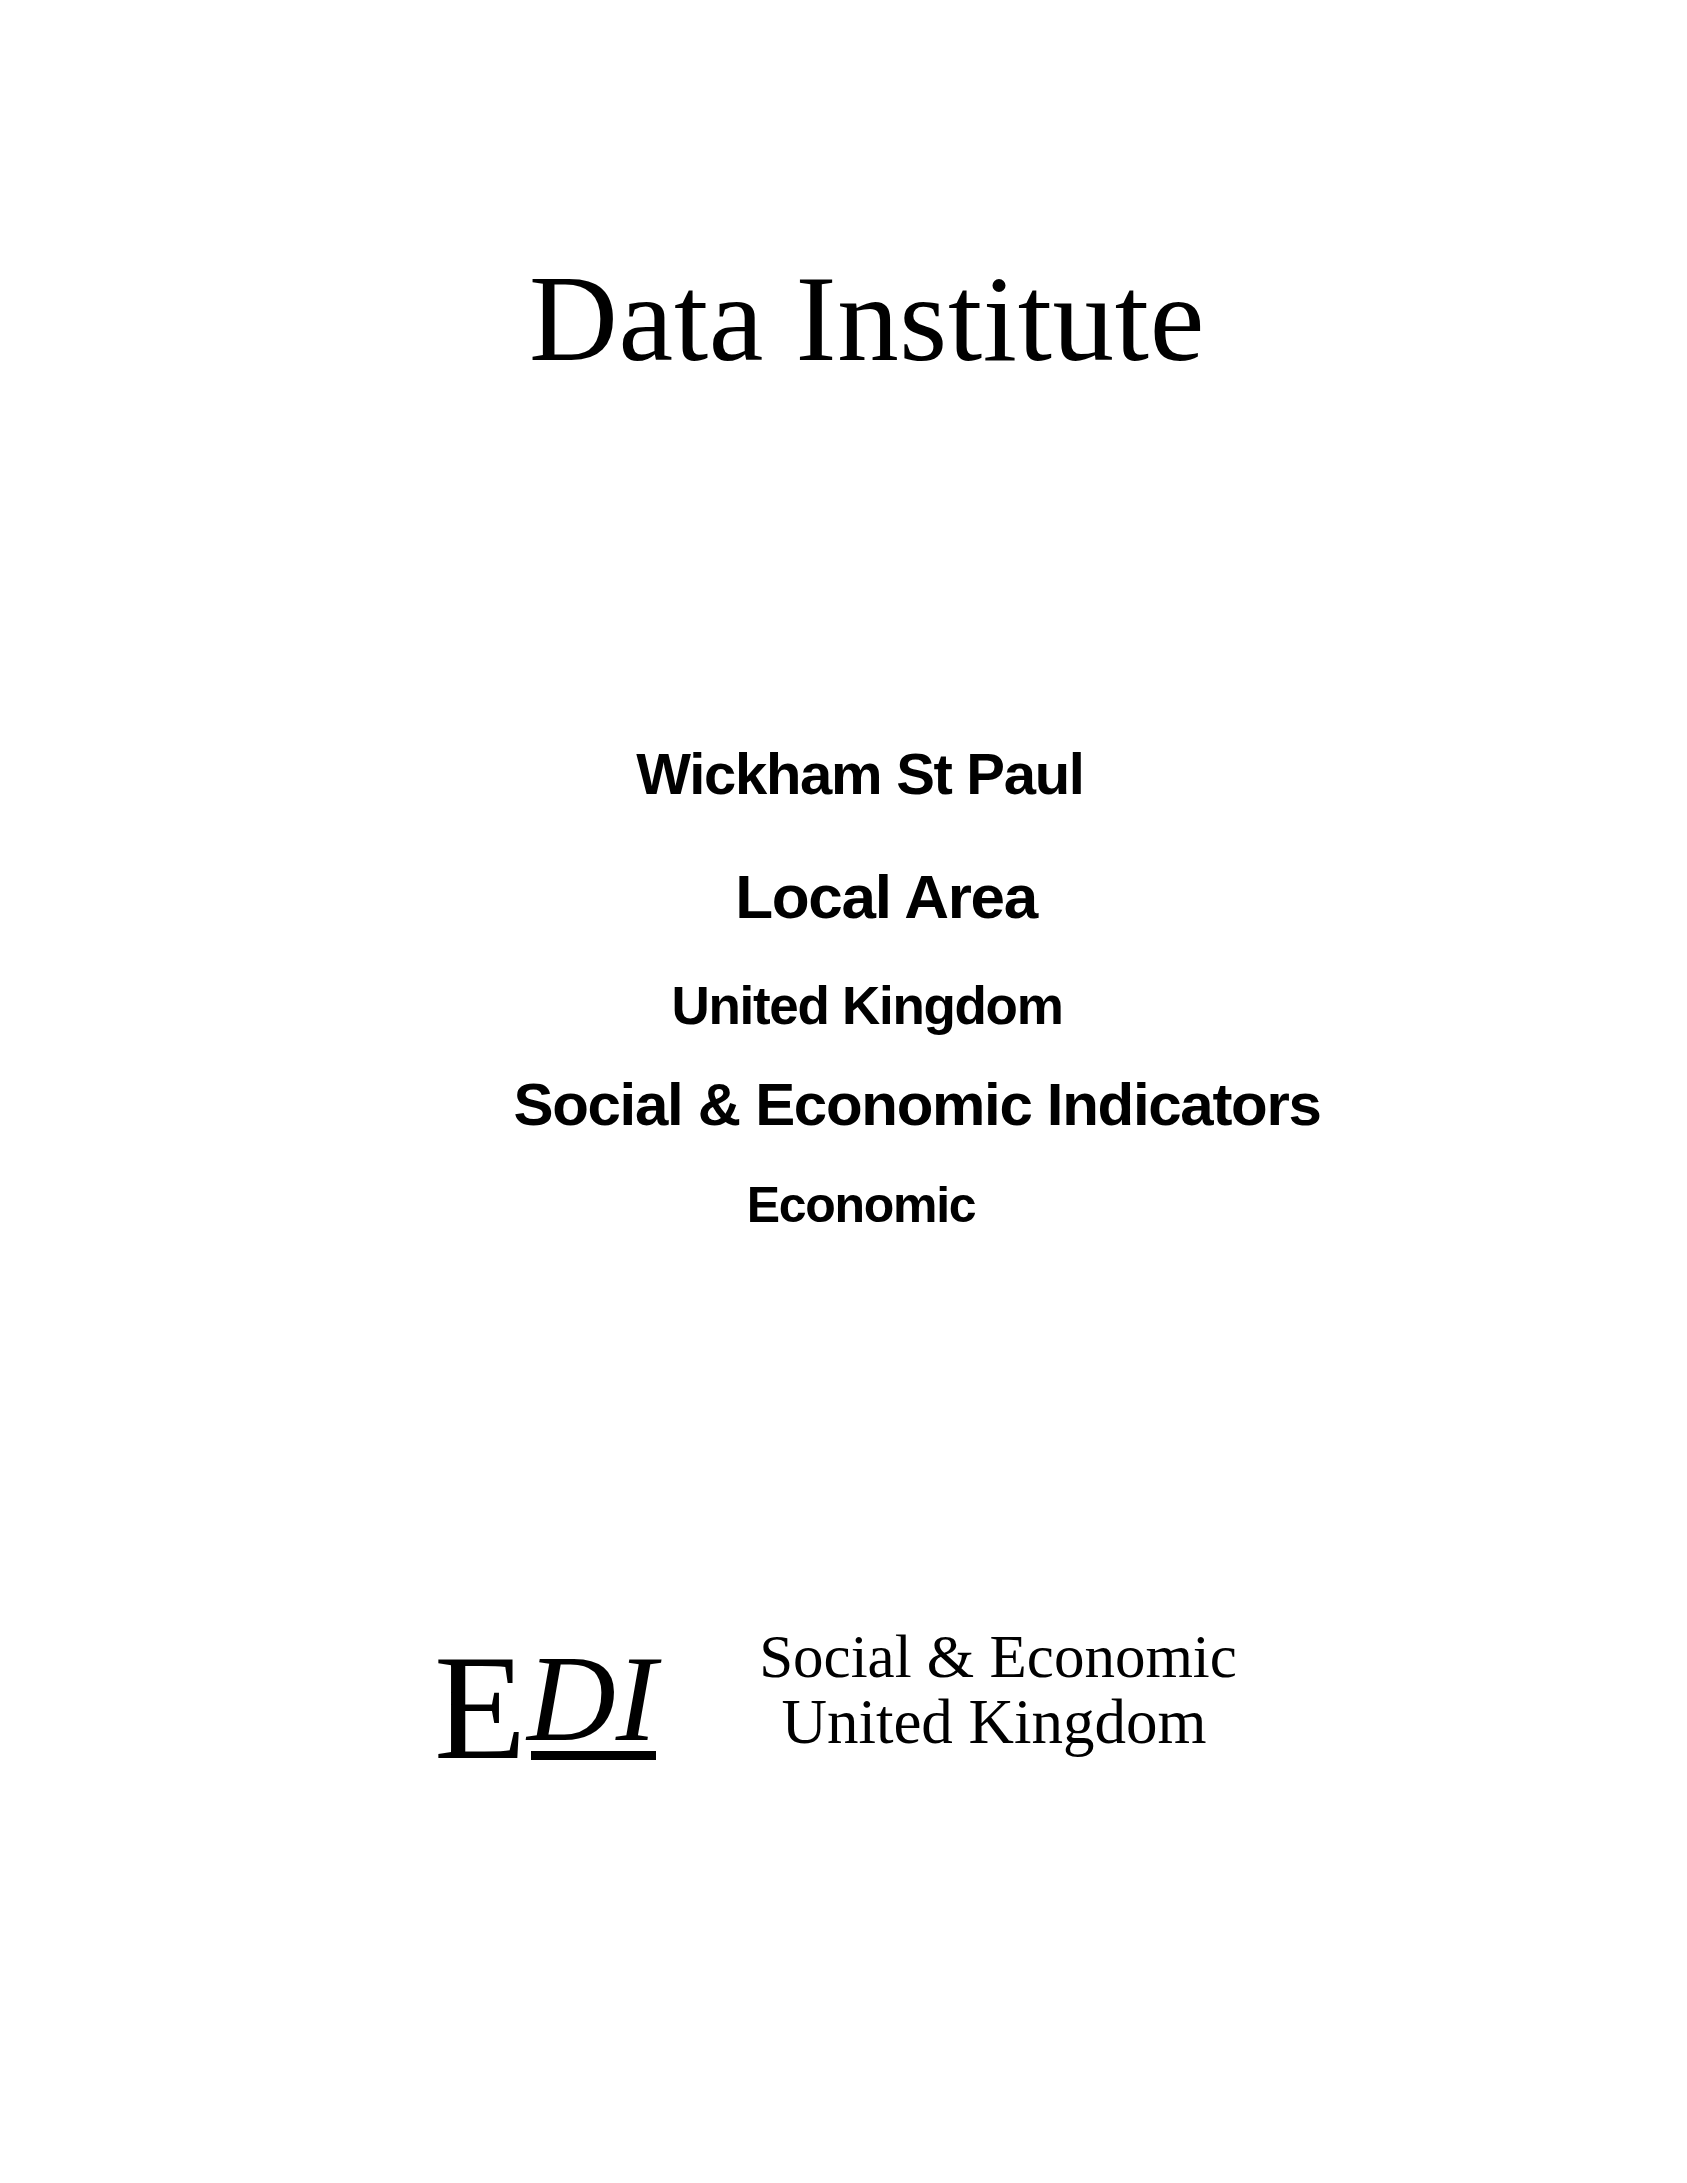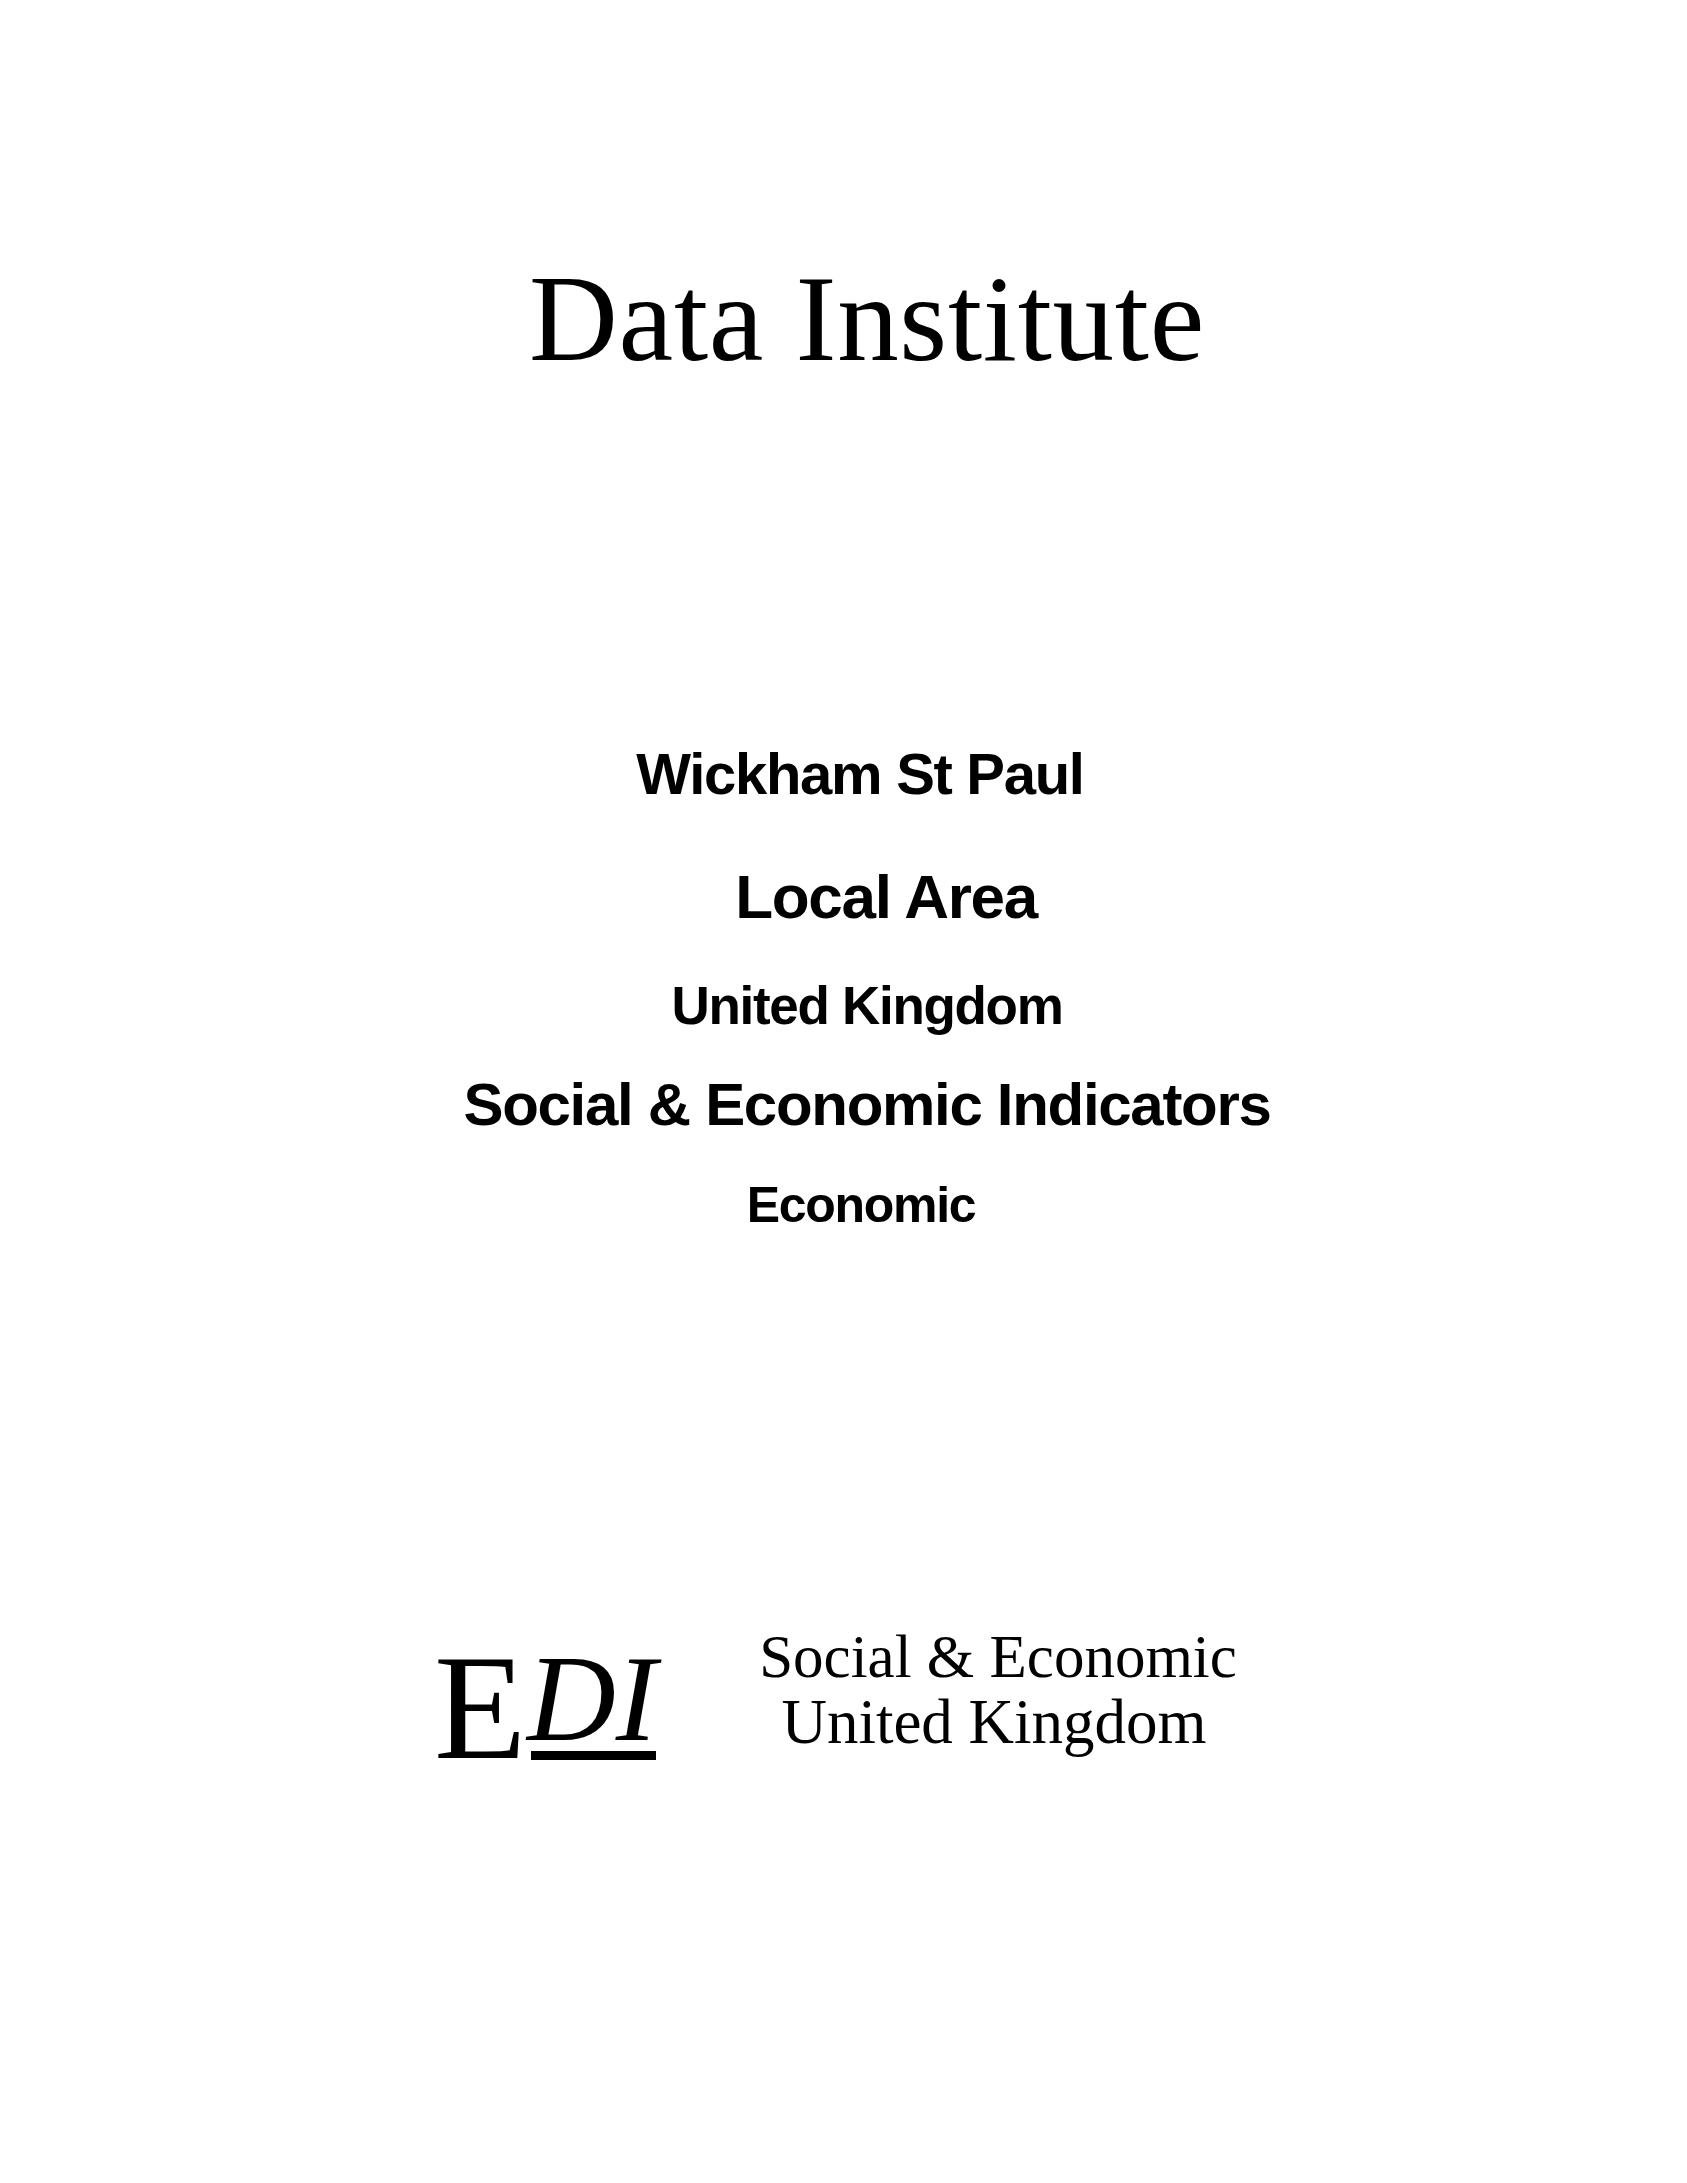--- a/index.html
+++ b/index.html
@@ -37,21 +37,21 @@
     font-weight: 700;
     letter-spacing: -1.3px;
   }
   
   .logo-line1 { left: 869px; top: 148px;  font-size: 148px; }
   .logo-line2 { left: 867px; top: 257px;  font-size: 123px; letter-spacing: 0.7px; }
   
   .area-name     { left: 860px; top: 745px; font-size: 58px; }
   .area-type     { left: 849px; top: 866px; font-size: 62px; margin-left: 37px; }
   .country       { left: 867px; top: 979px; font-size: 53px; }
-  .report-type   { left: 867px; top: 1075px; font-size: 60px; }
+  .report-type   { left: 917px; top: 1075px; font-size: 60px; }
   .document-type { left: 861px; top: 1180px; font-size: 50px; }
   
   .edi-e  { position: absolute; left: 434px; top: 1632px; font-size: 151px; line-height: 1; white-space: nowrap; }
   .edi-di { position: absolute; left: 527px; top: 1637px; font-size: 123px; line-height: 1; white-space: nowrap; font-style: italic; }
   .edi-underline {
     position: absolute;
     left: 531px; top: 1751px;
     width: 125px; height: 8.6px;
     background: #000000;
   }

